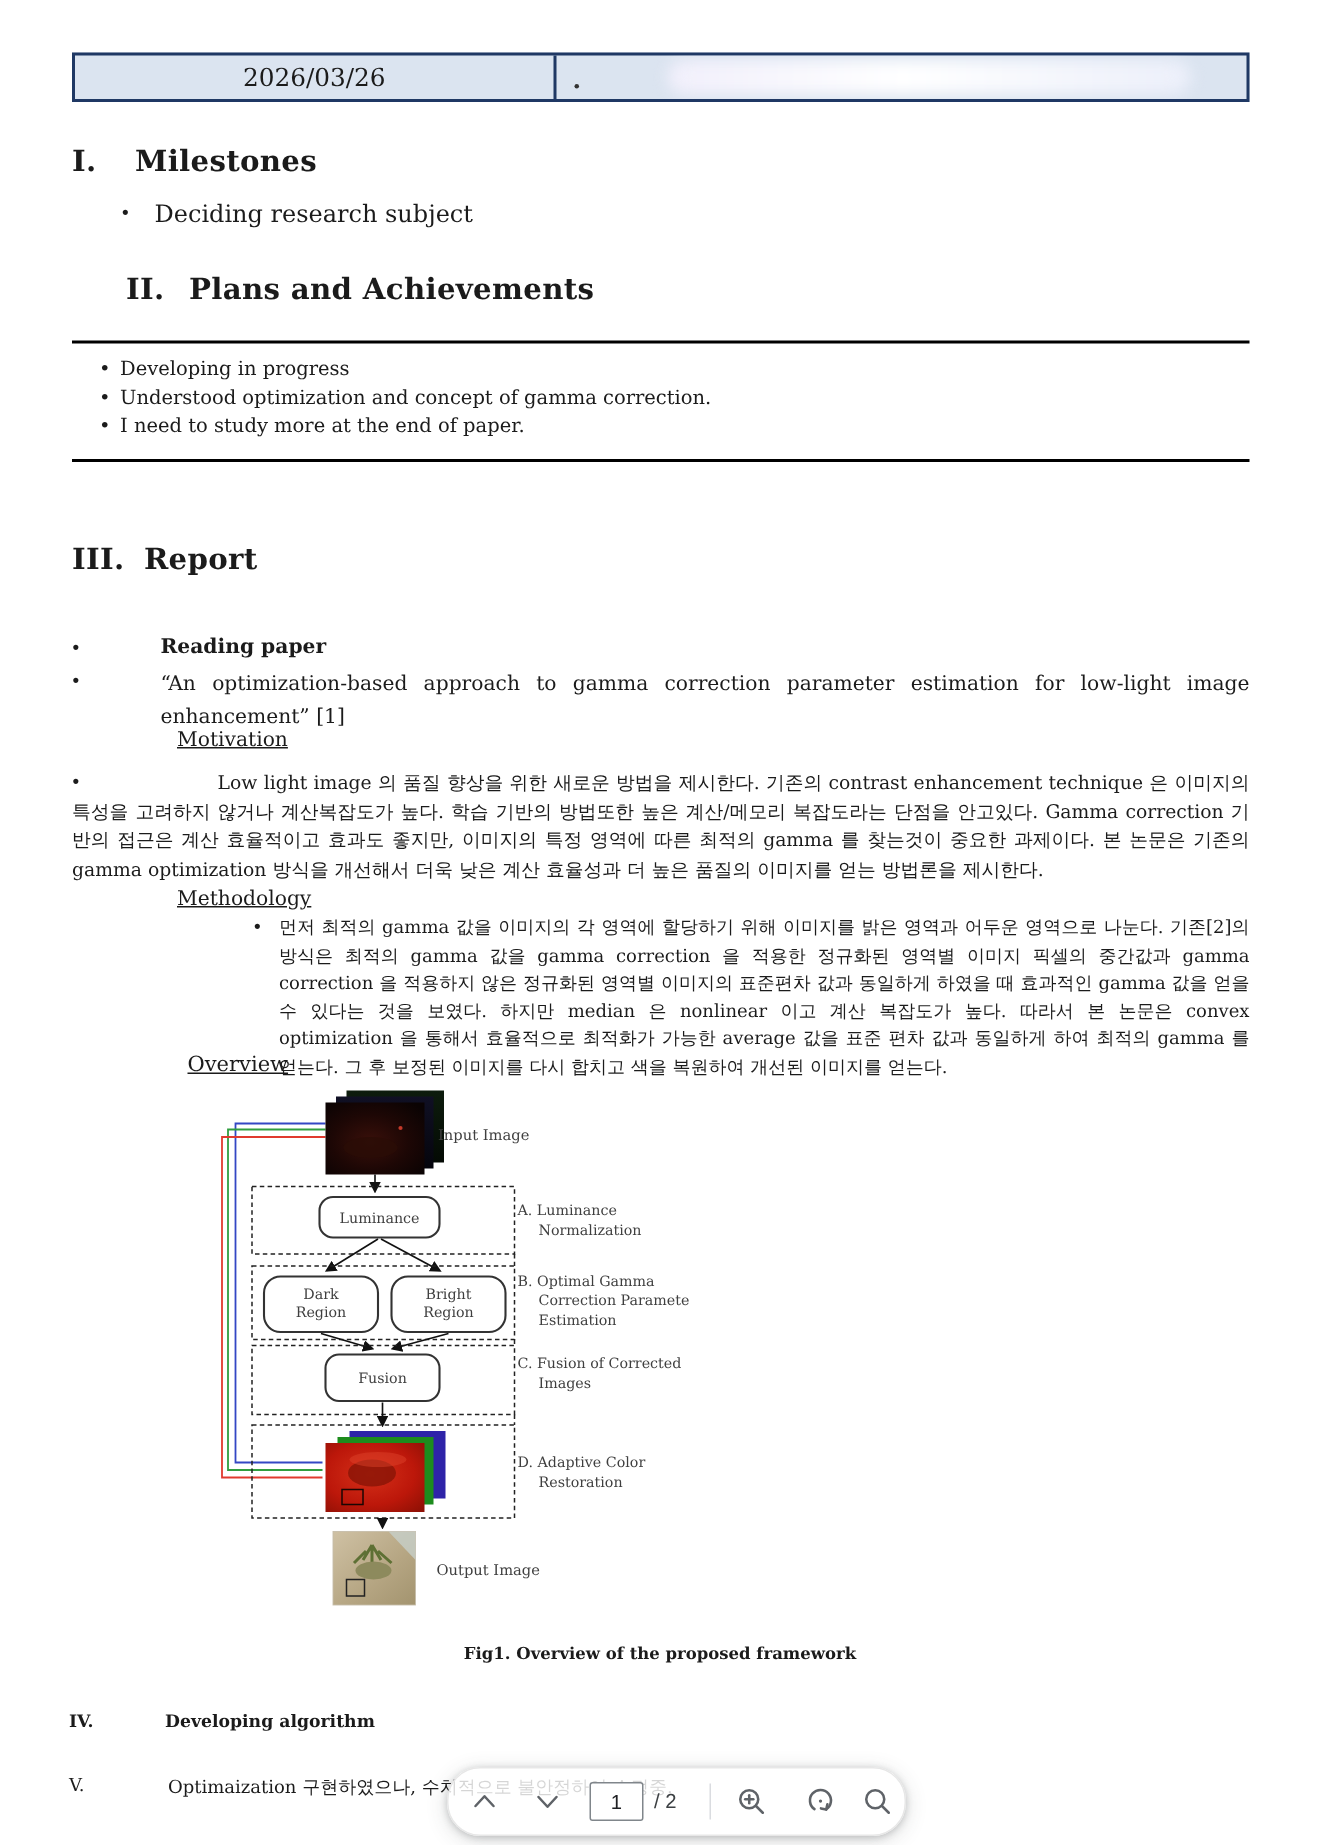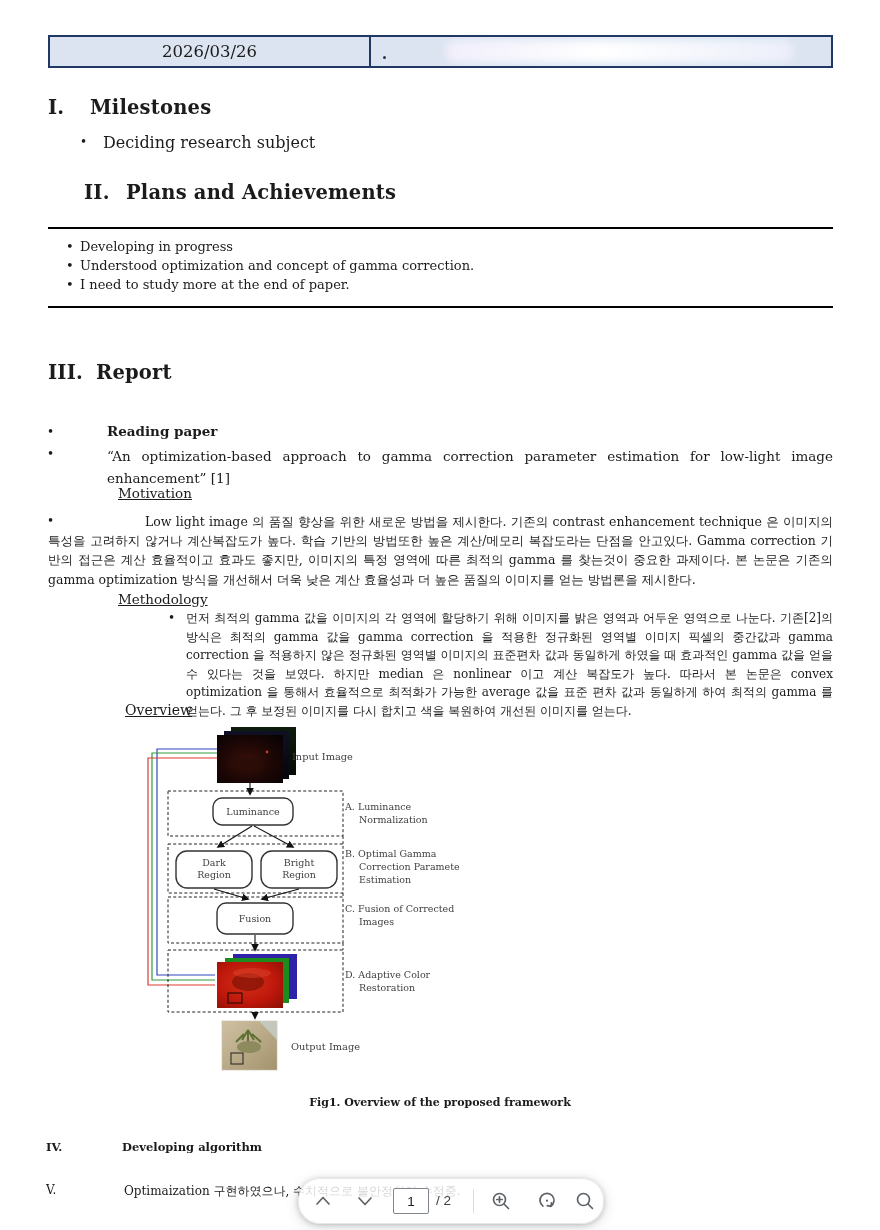--- a/index.html
+++ b/index.html
@@ -39,21 +39,21 @@
   .li{position:relative;padding-left:22px;font-size:13px;line-height:19px;}
   .li::before{content:"•";position:absolute;left:8px;}
   .it{font-style:italic;}
 
   
   .sub-ul{text-decoration:underline;font-size:13.5px;}
   .just{text-align:justify;}
 
   
   .caption{left:0;top:1096px;width:880px;text-align:center;font-weight:bold;font-size:11px;}
-  .romline{display:flex;font-size:11.5px;gap:12px;}
+  .romline{display:flex;font-size:11.5px;}
   .romline .rnum{width:64px;flex:0 0 64px;}
 
   
   .toolbar{left:298px;top:1178px;width:304px;height:44px;border-radius:22px;
      background:rgba(255,255,255,.82);border:1px solid #e7e7e7;
      box-shadow:0 1px 5px rgba(60,64,67,.25),0 3px 14px rgba(60,64,67,.18);
      font-family:"Liberation Sans",sans-serif;z-index:5;}
   .tbtn{position:absolute;top:12px;width:20px;height:20px;cursor:pointer;}
   .ticon{stroke:#5f6368;fill:none;stroke-width:1.7;stroke-linecap:round;stroke-linejoin:round;}
   .pagebox{position:absolute;left:94px;top:9px;width:36px;height:26px;box-sizing:border-box;

